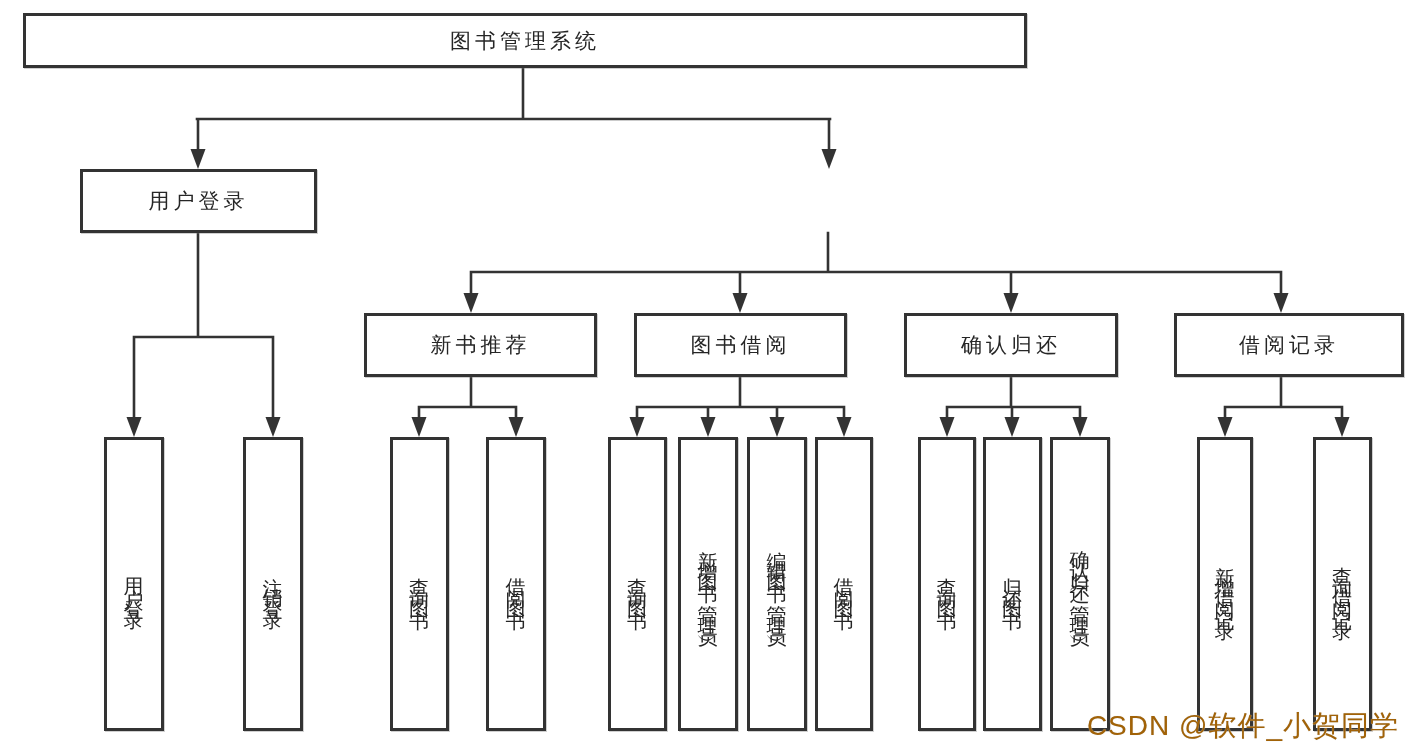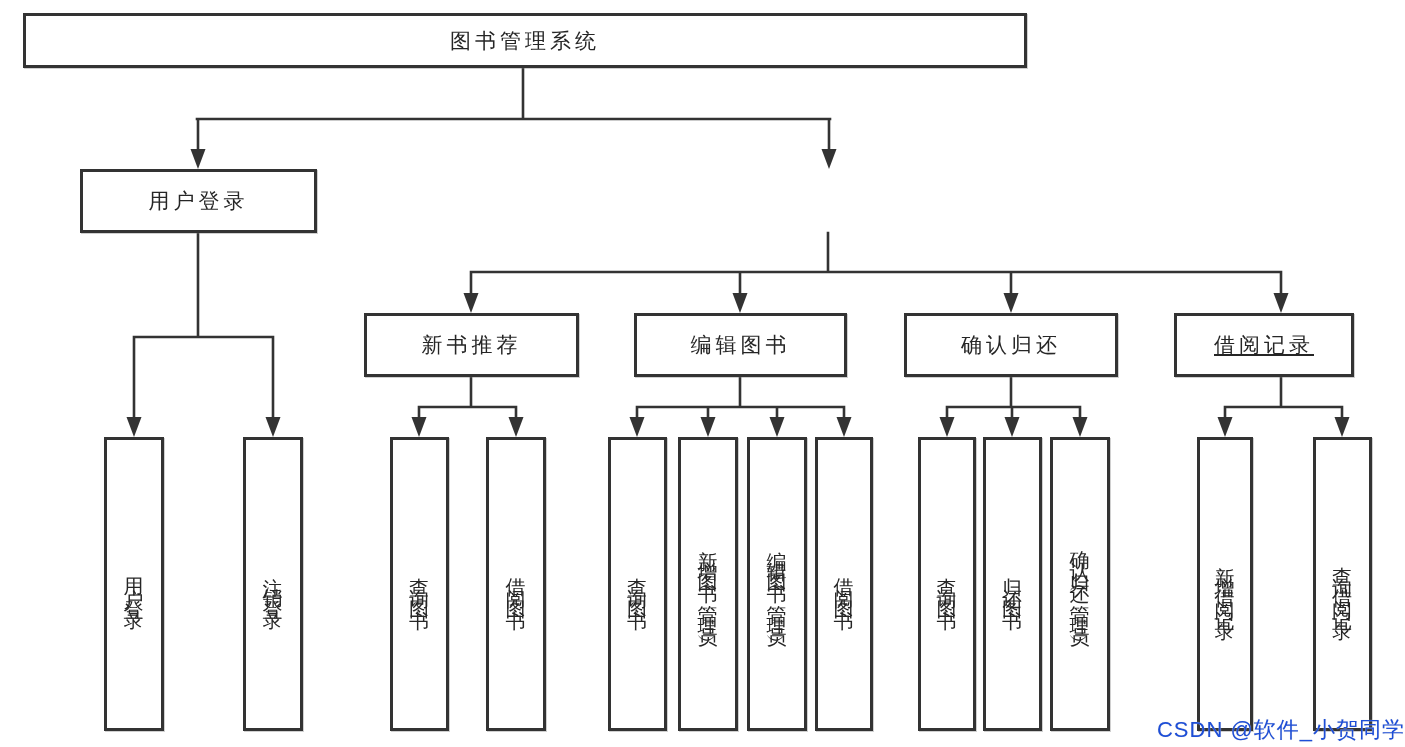--- a/index.html
+++ b/index.html
@@ -46,24 +46,24 @@
     writing-mode: vertical-rl;
     text-orientation: mixed;
     font-size: 20px;
     letter-spacing: 11px;
     color: #262626;
     line-height: 1;
     white-space: nowrap;
   }
   .watermark {
     position: absolute;
-    right: 0;
+    right: 6px;
     bottom: 2px;
-    font-size: 22px;
-    color: #1d4ed8;
+    font-size: 28px;
+    color: #a16207;
     letter-spacing: 1px;
     text-shadow: 0 0 1px #d8d8d8;
   }
 </style>
 </head>
 <body>
 
 <div class="stage">
 
   <svg class="connectors" width="1405" height="747" viewBox="0 0 1405 747" xmlns="http://www.w3.org/2000/svg">
@@ -120,24 +120,24 @@
       <polygon points="1072.5,417 1087.5,417 1080,437"></polygon>
       <polygon points="1217.5,417 1232.5,417 1225,437"></polygon>
       <polygon points="1334.5,417 1349.5,417 1342,437"></polygon>
     </g>
   </svg>
 
   <div class="node" style="left:23px; top:13px; width:1004px; height:55px;">图书管理系统</div>
 
   <div class="node" style="left:80px; top:169px; width:237px; height:64px;">用户登录</div>
 
-  <div class="node" style="left:364px; top:313px; width:215px; height:64px;">新书推荐</div>
-  <div class="node" style="left:634px; top:313px; width:213px; height:64px;">编辑图书</div>
+  <div class="node" style="left:364px; top:313px; width:233px; height:64px;">新书推荐</div>
+  <div class="node" style="left:634px; top:313px; width:213px; height:64px;">图书借阅</div>
   <div class="node" style="left:904px; top:313px; width:214px; height:64px;">确认归还</div>
-  <div class="node" style="left:1174px; top:313px; width:180px; height:64px;text-decoration:underline;">借阅记录</div>
+  <div class="node" style="left:1174px; top:313px; width:230px; height:64px;">借阅记录</div>
 
   <div class="leaf" style="left:104px; width:60px;">
     <span>用户登录</span>
   </div>
   <div class="leaf" style="left:243px; width:60px;">
     <span>注销登录</span>
   </div>
 
   <div class="leaf" style="left:390px; width:59px;">
     <span>查询图书</span>

